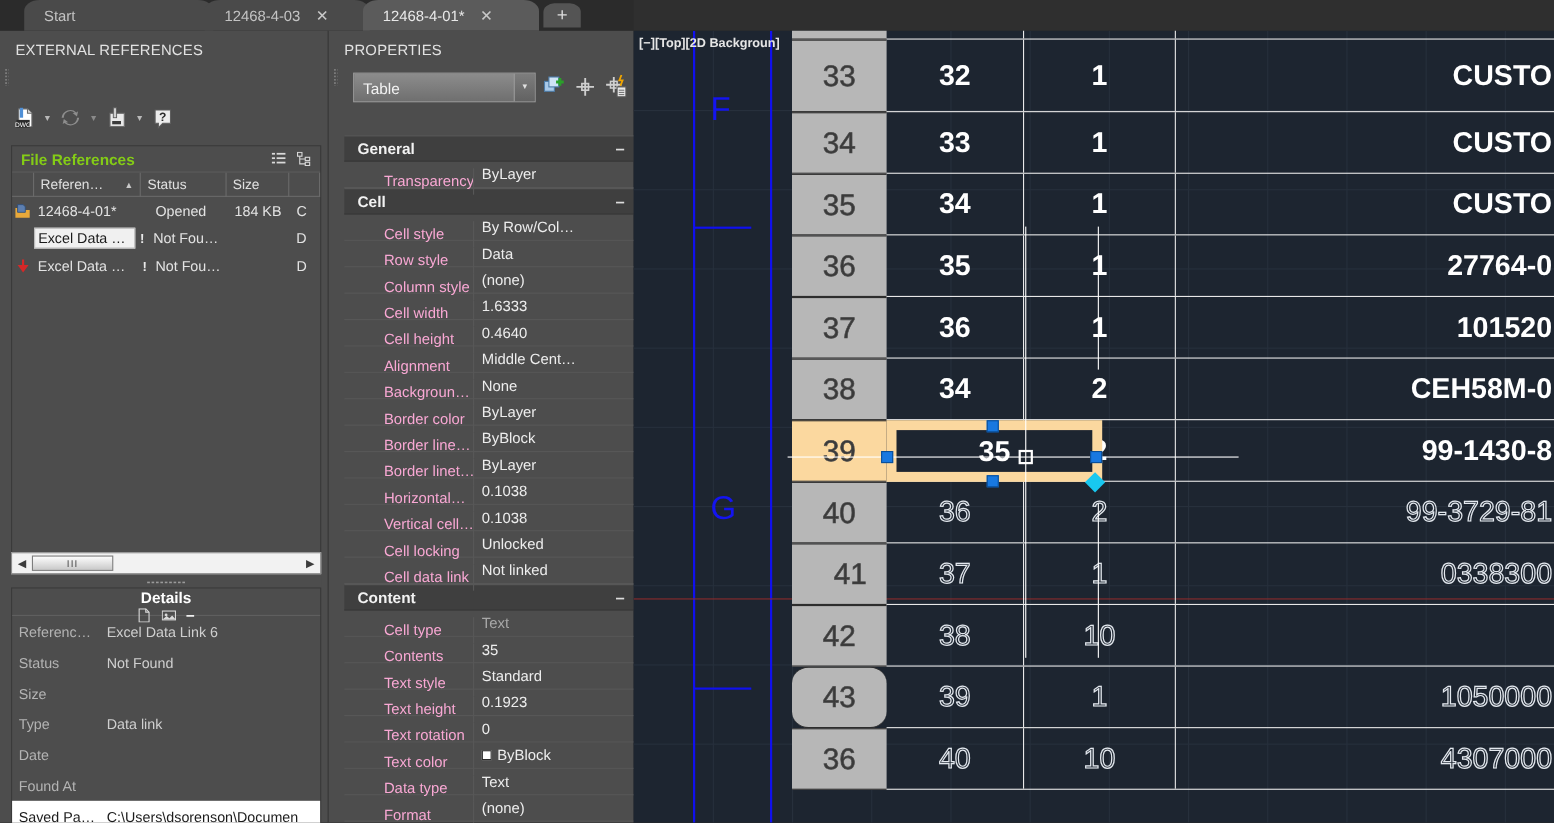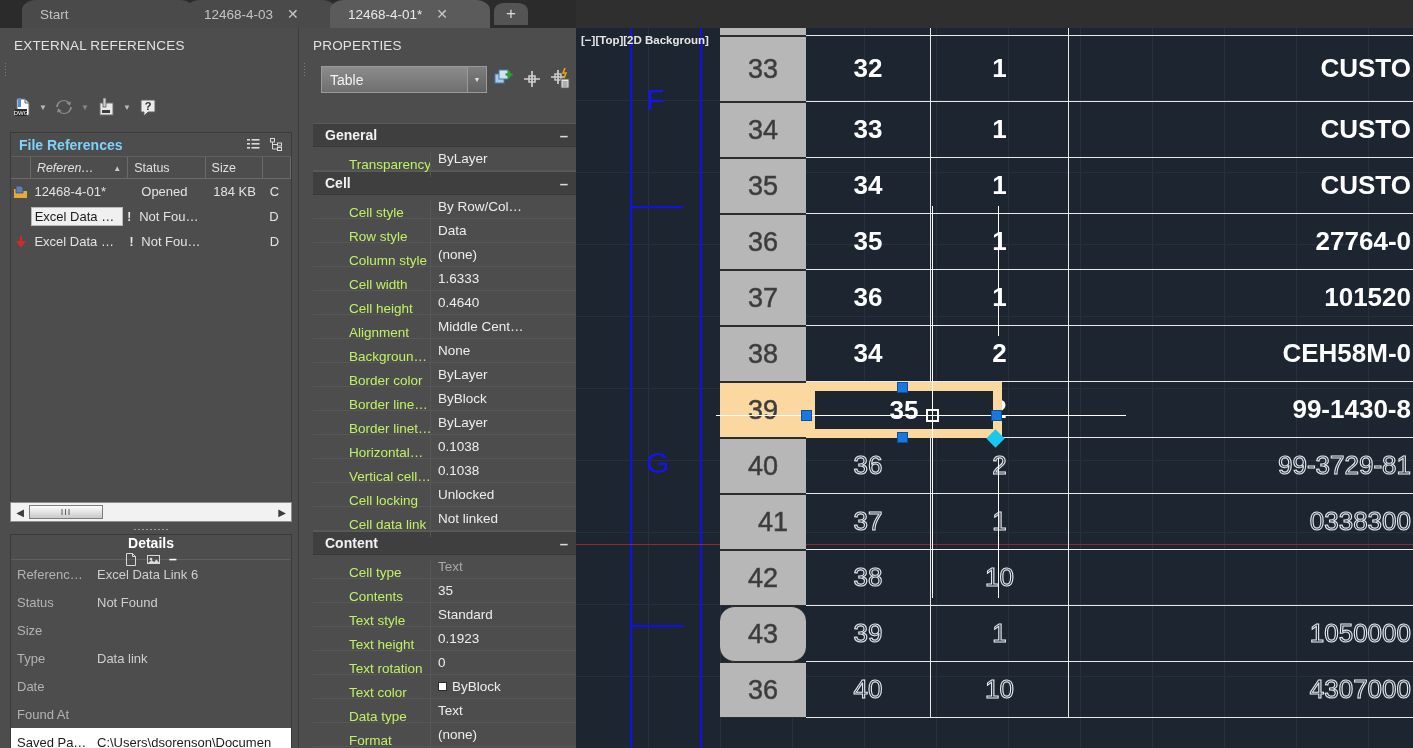--- a/index.html
+++ b/index.html
@@ -68,34 +68,34 @@
   }
   .tb-caret.dim { color: #8a8a8a; }
 
   .fileref-box {
     position: absolute; left: 10px; top: 104px; width: 282px; height: 372px;
     background: #4d4d4d; border: 1px solid #3a3a3a;
   }
   .fileref-head {
     height: 24px; display: flex; align-items: center; justify-content: space-between;
     padding: 0 8px 0 8px;
-    font-size: 14px; font-weight: bold; color: #7dd3fc;
+    font-size: 14px; font-weight: bold; color: #84cc16;
     border-bottom: 1px solid #5f5f5f;
   }
   .fileref-head-icons { display: flex; gap: 10px; align-items: center; }
   .colhdr {
     display: flex; height: 22px; font-size: 12.5px; color: #e0e0e0;
     background: #4d4d4d; border-bottom: 1px solid #6a6a6a;
   }
   .colhdr > div {
     border-right: 1px solid #6a6a6a; display: flex; align-items: center;
     padding-left: 6px; height: 22px;
   }
   .c-icon  { width: 20px; }
-  .c-name  { width: 98px; justify-content: space-between; padding-right:6px;font-style:italic; }
+  .c-name  { width: 98px; justify-content: space-between; padding-right:6px; }
   .c-status{ width: 78px; }
   .c-size  { width: 58px; }
   .c-type  { width: 28px; }
   .sort-arrow { font-size: 8px; color: #c9c9c9; }
 
   .xrow {
     display: flex; height: 25px; align-items: center;
     font-size: 13px; color: #e3e3e3;
   }
   .xrow .x-icon   { width: 20px; display:flex; align-items:center; justify-content:center; }
@@ -179,21 +179,21 @@
     border-top: 1px solid #5a5a5a;
     border-bottom: 1px solid #383838;
   }
   .prop-group .minus { font-size: 15px; color: #dcdcdc; line-height: 1; }
   .prop-row {
     display: flex; height: 24px; align-items: center;
     border-bottom: 1px solid #575757;
     font-size: 13.5px;
   }
   .prop-row .pk {
-    width: 118px; padding-left: 36px; color: #bef264;
+    width: 118px; padding-left: 36px; color: #f9a8d4;
     white-space: nowrap; overflow: hidden;
     border-right: 1px solid #575757; height: 24px; display:flex; align-items:center;margin-top:12px;
   }
   .prop-row .pv {
     flex: 1; padding-left: 7px; color: #ededed;
     white-space: nowrap; overflow: hidden;
     display:flex; align-items:center; gap:5px;
   }
   .prop-row .pv.dim { color: #a8a8a8; }
   .swatch {

